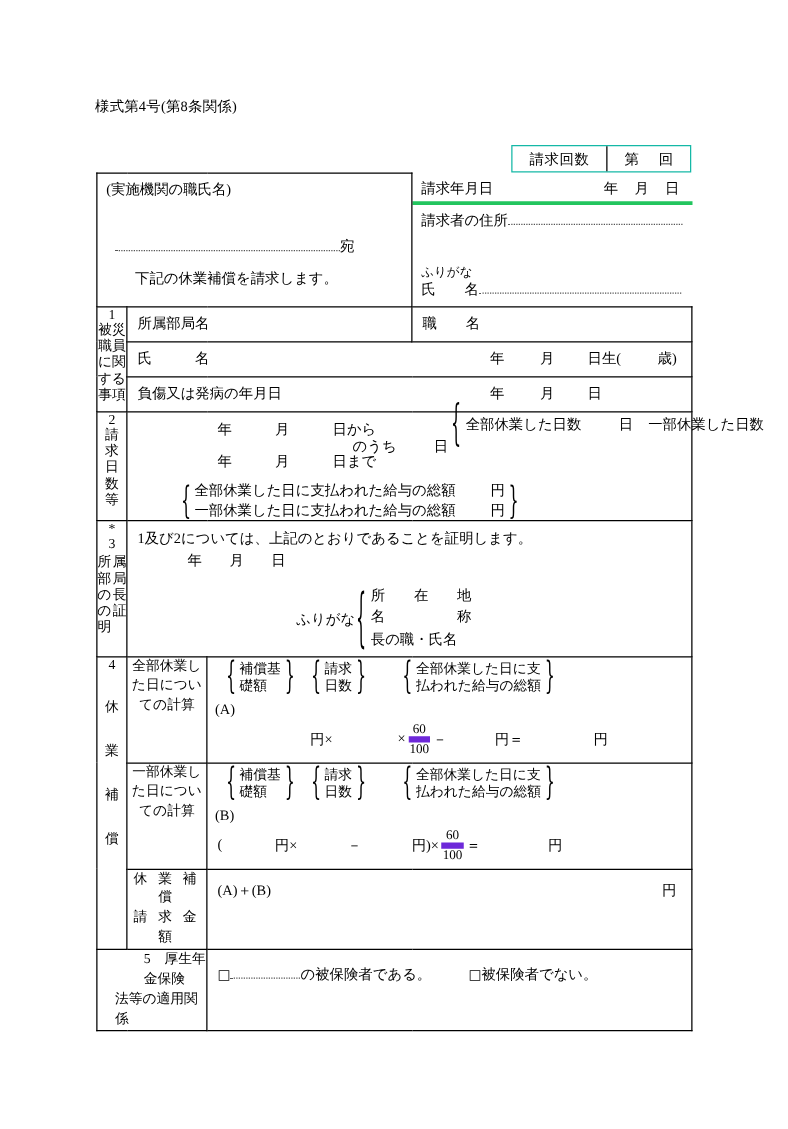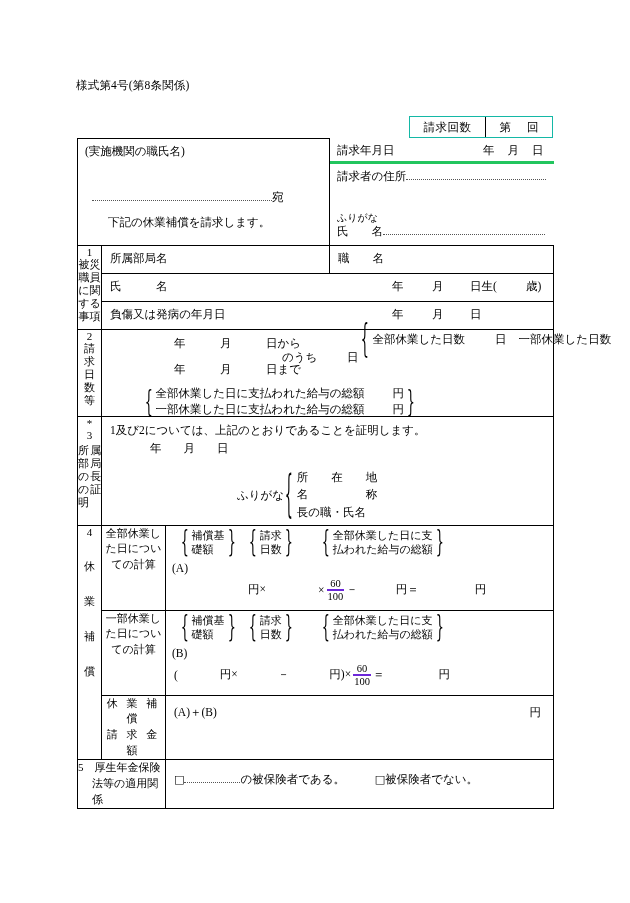--- a/index.html
+++ b/index.html
@@ -183,21 +183,21 @@
   .frac {
     display: inline-flex;
     flex-direction: column;
     align-items: center;
     font-size: 10.5px;
     line-height: 1.05;
     margin: 0 2px;
     vertical-align: middle;
   }
   .frac .num { padding: 0 1px; }
-  .frac .den { border-top: 2px solid #6d28d9; padding: 0 1px; }
+  .frac .den { border-top: 5px solid #6d28d9; padding: 0 1px; }
 
   .total-row { height: 34px; }
   .total-cell { position: relative; text-decoration: underline; }
   .total-cell .ab { position: absolute; left: 8px; top: 9px; font-size: 11.5px; }
   .total-cell .en { position: absolute; right: 12px; top: 9px; font-size: 11.5px; }
 
   
   .s5-label { vertical-align: middle; padding: 5px 4px 5px 6px; font-size: 11.5px; line-height: 1.45; }
   .s5-cell { height: 40px; position: relative; }
   .s5-cell .inner { position: absolute; left: 8px; top: 12px; font-size: 11.5px; white-space: nowrap; }
@@ -479,21 +479,21 @@
         <span style="display:block;">請 求 金 額</span>
       </td>
       <td colspan="2" class="total-cell">
         <span class="ab">(A)＋(B)</span>
         <span class="en">円</span>
       </td>
     </tr>
 
     <tr>
       <td colspan="2" class="s5-label">
-        <span style="display:block;">5　厚生年金保険</span>
+        <span style="display:block;margin-left:37px;">5　厚生年金保険</span>
         <span style="display:block;padding-left:14px;">法等の適用関係</span>
       </td>
       <td colspan="2" class="s5-cell">
         <span class="inner">
           <span class="cbx">□</span><span class="dotline" style="width:56px;"></span><span>の被保険者である。</span>
           <span style="display:inline-block;width:24px;"></span>
           <span class="cbx">□</span><span>被保険者でない。</span>
         </span>
       </td>
     </tr>

